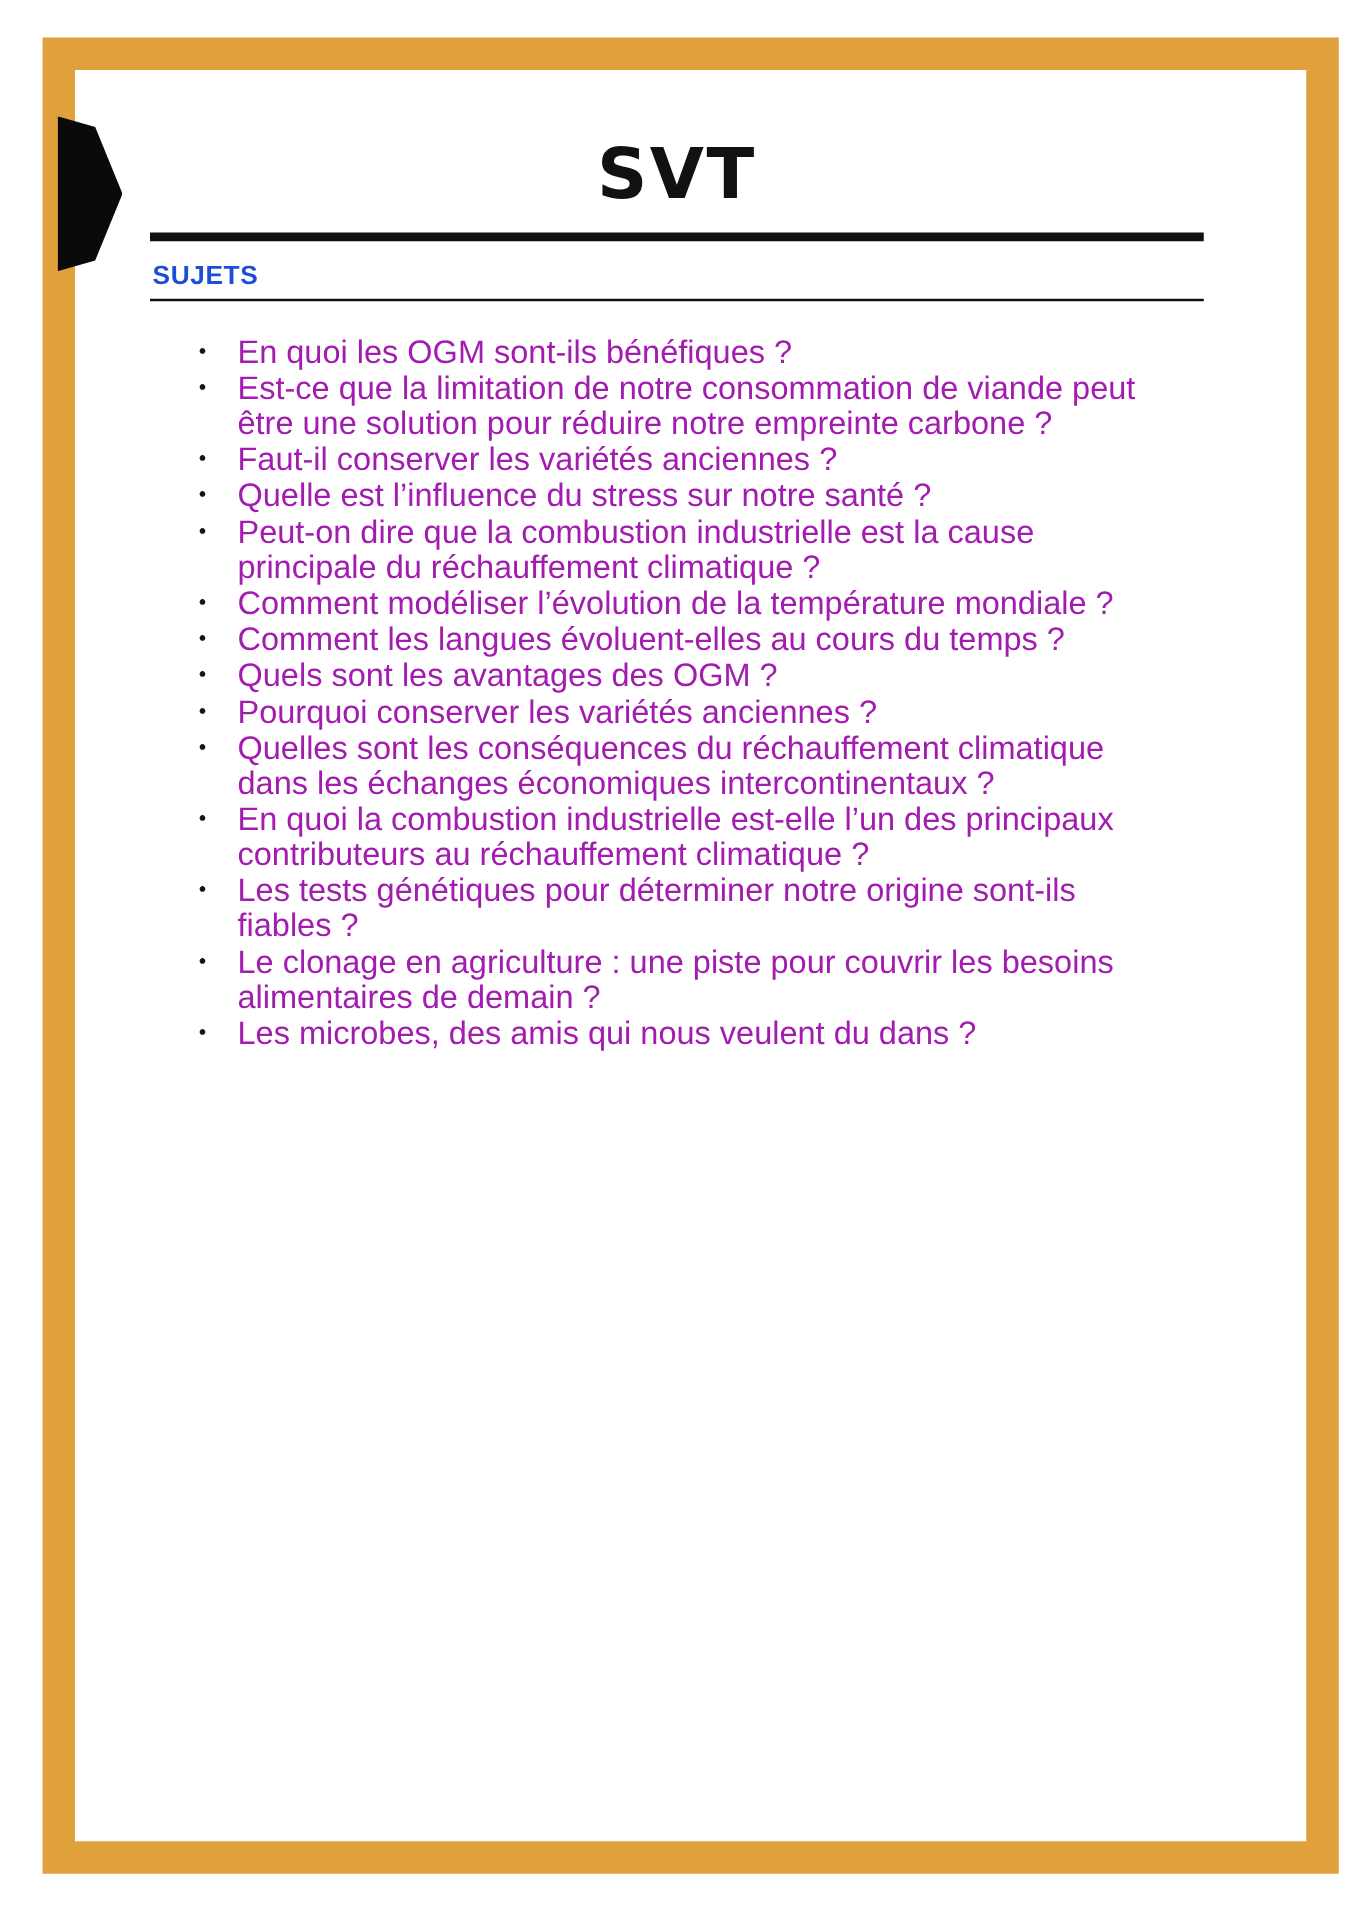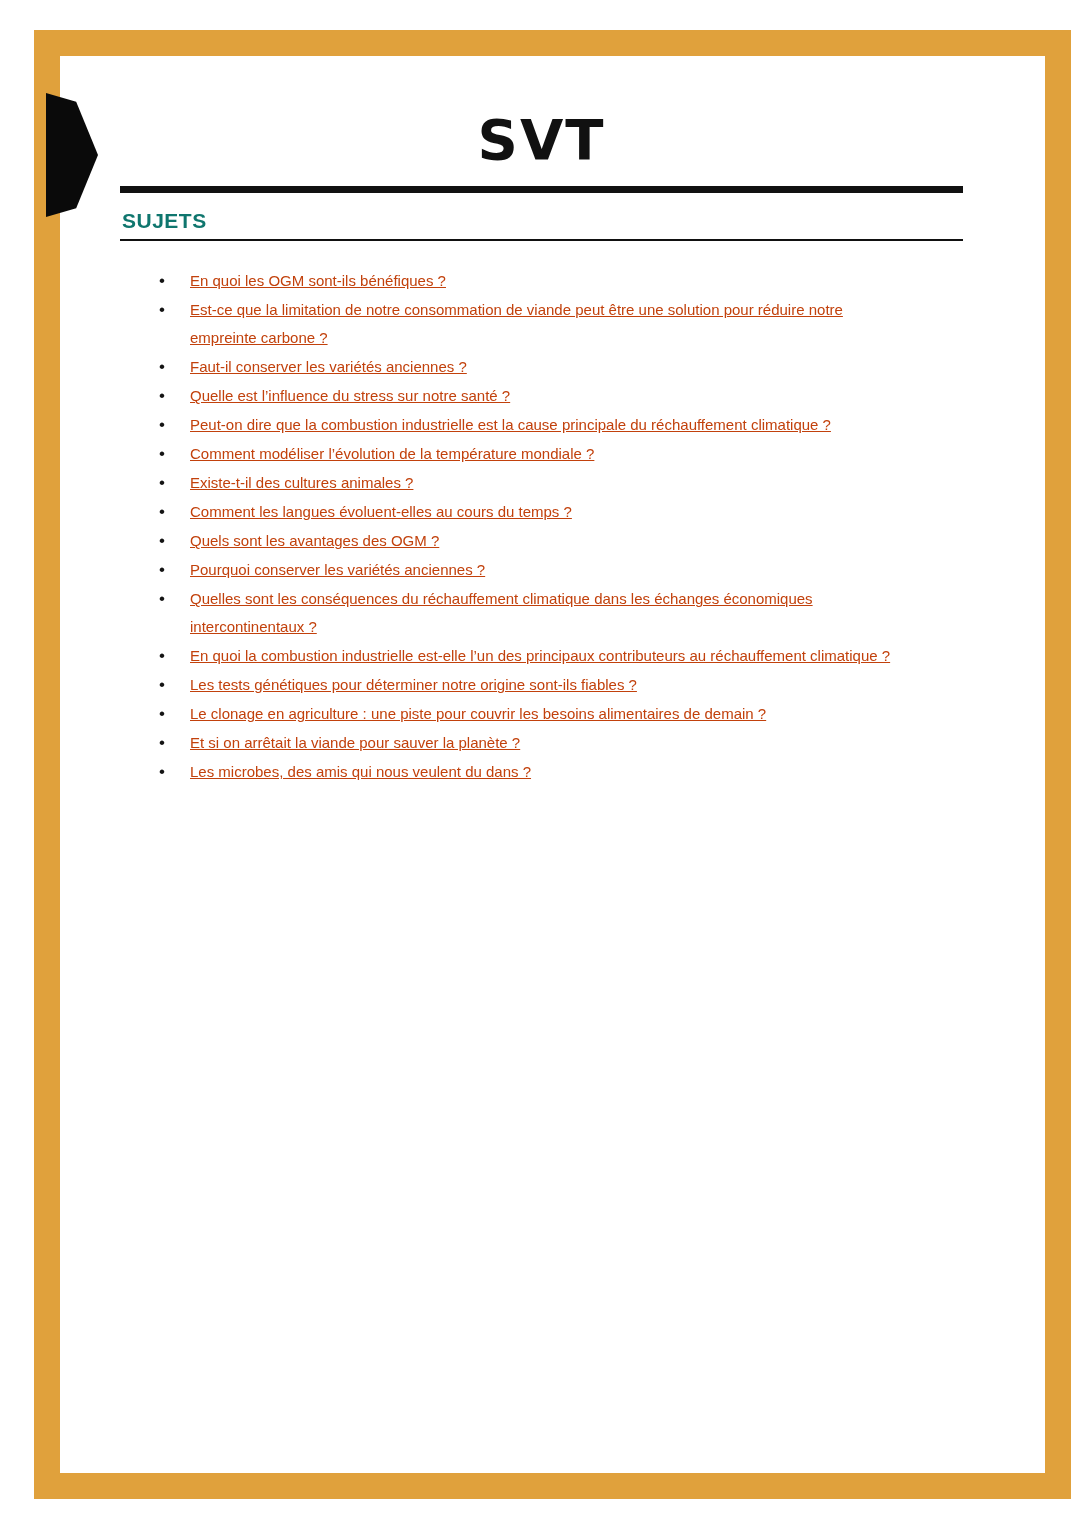--- a/index.html
+++ b/index.html
@@ -54,41 +54,40 @@
   .title-rule {
     height: 7px;
     background: #111111;
     margin-bottom: 16px;
   }
   .section-heading {
     font-size: 21px;
     font-weight: 700;
     margin: 0 0 6px 2px;
     letter-spacing: 0.5px;
-    color: #0f766e;
+    color: #1d4ed8;
   }
   .section-rule {
     height: 2px;
     background: #111111;
     margin-bottom: 26px;
   }
   ul.subjects {
     list-style: none;
     margin: 0;
     padding: 0 0 0 70px;
     width: 790px;
     box-sizing: border-box;
   }
   ul.subjects li {
     position: relative;
-    font-size: 15px;
+    font-size: 26px;
     line-height: 28px;
     margin: 0 0 1px 0;
-    color: #c2410c;
-    text-decoration: underline;
+    color: #a21caf;
   }
   ul.subjects li::before {
     content: "\2022";
     position: absolute;
     left: -31px;
     top: 0;
     font-size: 17px;
     color: #141414;
   }
 </style>
@@ -103,25 +102,23 @@
     <div class="title-rule"></div>
     <h2 class="section-heading">SUJETS</h2>
     <div class="section-rule"></div>
     <ul class="subjects">
         <li>En quoi les OGM sont-ils bénéfiques ?</li>
         <li>Est-ce que la limitation de notre consommation de viande peut être une solution pour réduire notre empreinte carbone ?</li>
         <li>Faut-il conserver les variétés anciennes ?</li>
         <li>Quelle est l’influence du stress sur notre santé ?</li>
         <li>Peut-on dire que la combustion industrielle est la cause principale du réchauffement climatique ?</li>
         <li>Comment modéliser l’évolution de la température mondiale ?</li>
-        <li>Existe-t-il des cultures animales ?</li>
         <li>Comment les langues évoluent-elles au cours du temps ?</li>
         <li>Quels sont les avantages des OGM ?</li>
         <li>Pourquoi conserver les variétés anciennes ?</li>
         <li>Quelles sont les conséquences du réchauffement climatique dans les échanges économiques intercontinentaux ?</li>
         <li>En quoi la combustion industrielle est-elle l’un des principaux contributeurs au réchauffement climatique ?</li>
         <li>Les tests génétiques pour déterminer notre origine sont-ils fiables ?</li>
         <li>Le clonage en agriculture : une piste pour couvrir les besoins alimentaires de demain ?</li>
-        <li>Et si on arrêtait la viande pour sauver la planète ?</li>
         <li>Les microbes, des amis qui nous veulent du dans ?</li>
       </ul>
   </div>
 </div>
 
 </body></html>

